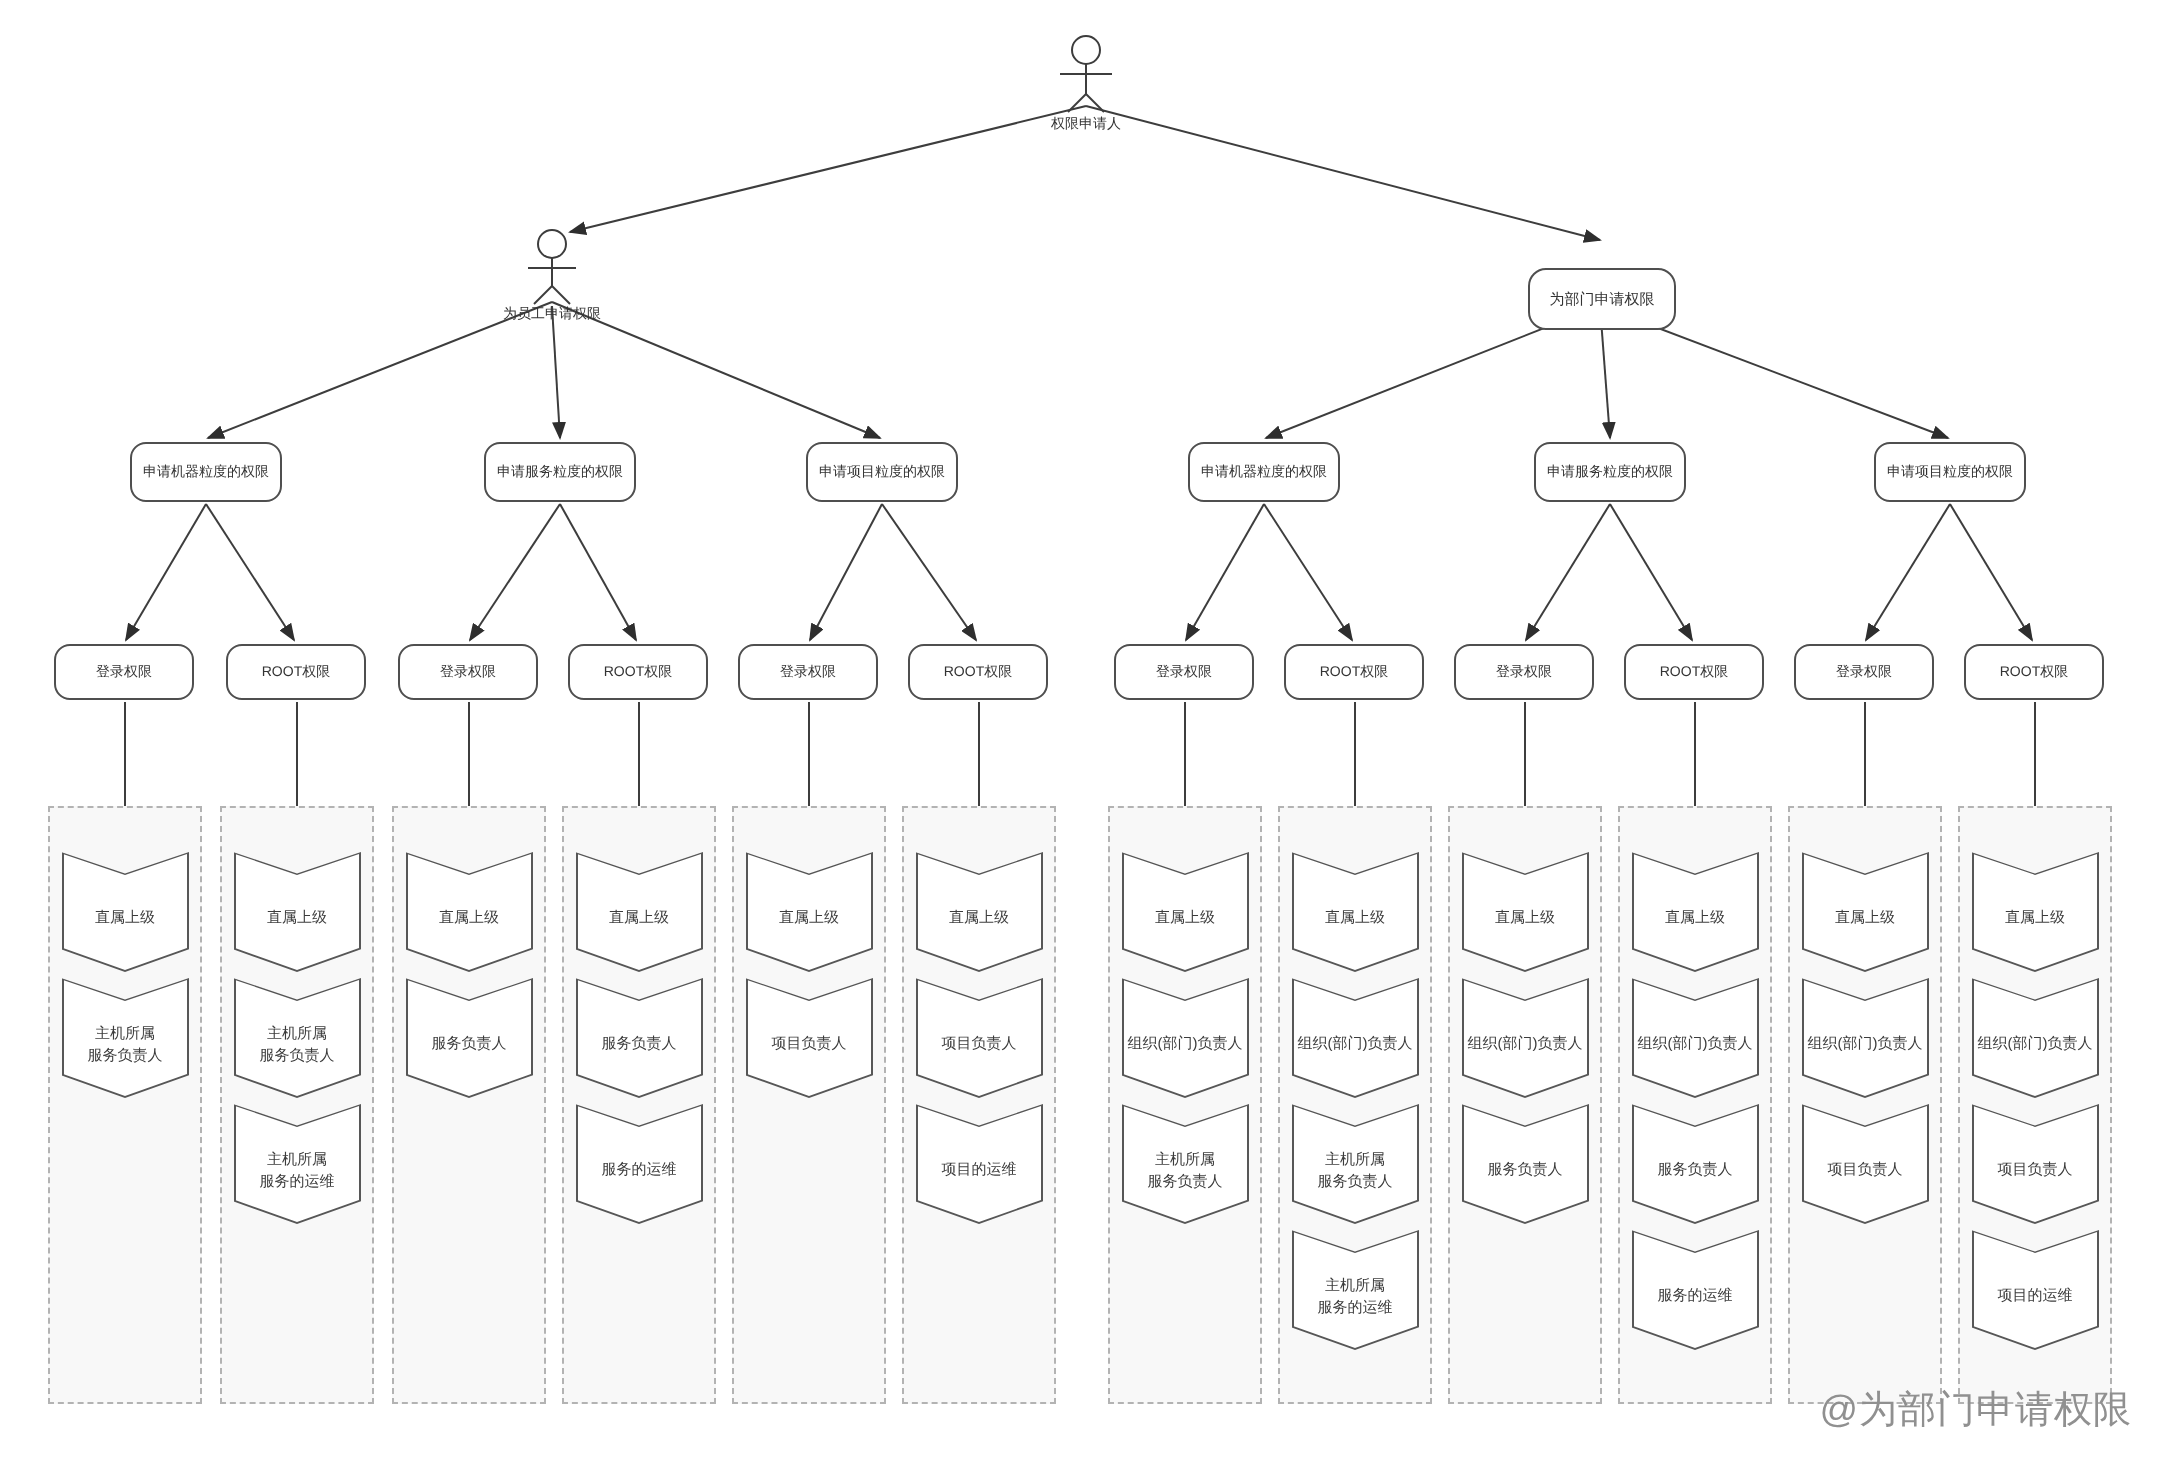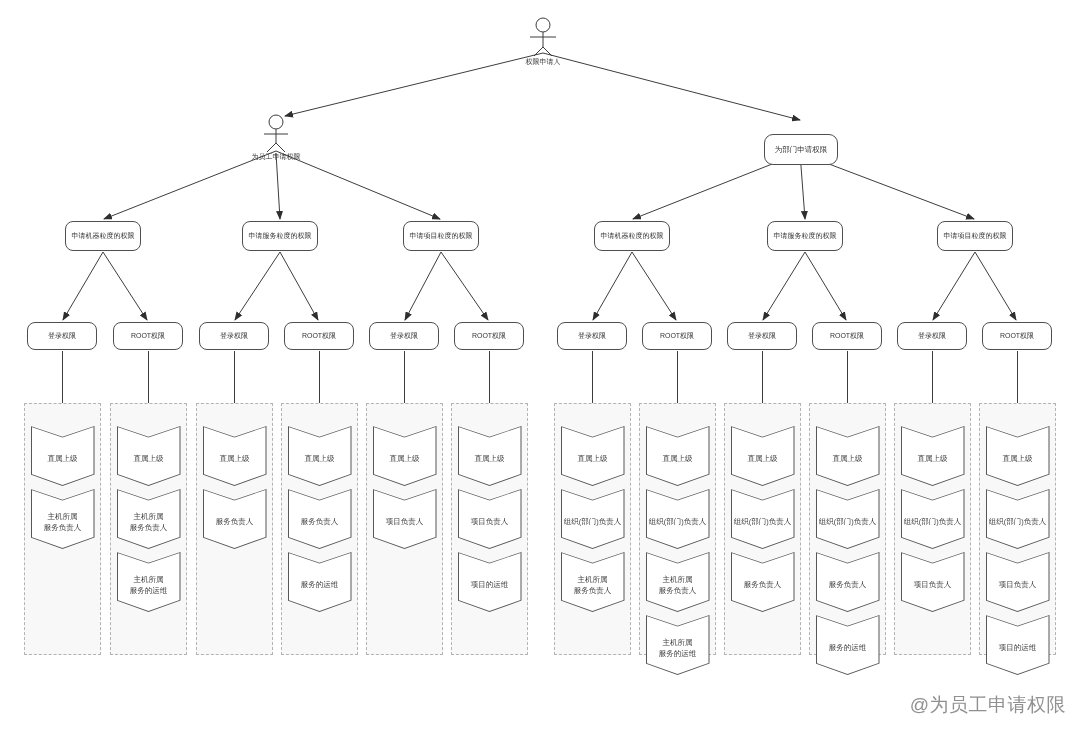--- a/index.html
+++ b/index.html
@@ -14,21 +14,21 @@
     color:#333;z-index:2;box-sizing:border-box;
   }
   .gran{top:221px;width:76px;height:30px;font-size:7px;}
   .perm{top:322px;width:70px;height:28px;font-size:7px;}
   .branch-box{left:764px;top:134px;width:74px;height:31px;font-size:7.5px;border-radius:9px;}
   .actor-label{
     position:absolute;transform:translateX(-50%);font-size:7px;color:#333;
     white-space:nowrap;z-index:2;
   }
   .col{
-    position:absolute;top:403px;width:77px;height:252px;box-sizing:border-box;
+    position:absolute;top:403px;width:77px;height:299px;box-sizing:border-box;
     border:1px dashed #b3b3b3;background:#f8f8f8;z-index:1;
     display:flex;flex-direction:column;align-items:center;gap:3px;padding-top:22px;
   }
   .chev{position:relative;width:64px;height:60px;flex:none;}
   .chev .o{position:absolute;inset:0;background:#575757;
     clip-path:polygon(0 0,50% 18%,100% 0,100% 81%,50% 100%,0 81%);}
   .chev .i{position:absolute;inset:1px;background:#ffffff;
     clip-path:polygon(0 0,50% 18%,100% 0,100% 81%,50% 100%,0 81%);}
   .chev .t{
     position:absolute;inset:0;display:flex;align-items:center;justify-content:center;
@@ -337,14 +337,14 @@
         <div class="i"></div>
         <div class="t">项目负责人</div>
       </div>
     <div class="chev">
         <div class="o"></div>
         <div class="i"></div>
         <div class="t">项目的运维</div>
       </div>
   </div>
 
-  <div class="watermark">@为员工申请权限</div>
+  <div class="watermark">@为部门申请权限</div>
 </div>
 
 </body></html>

